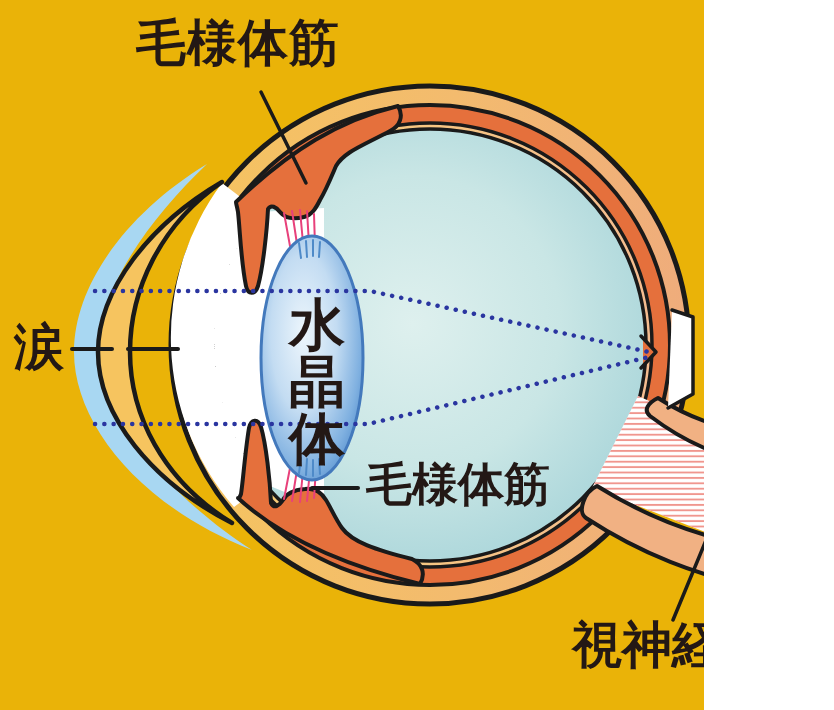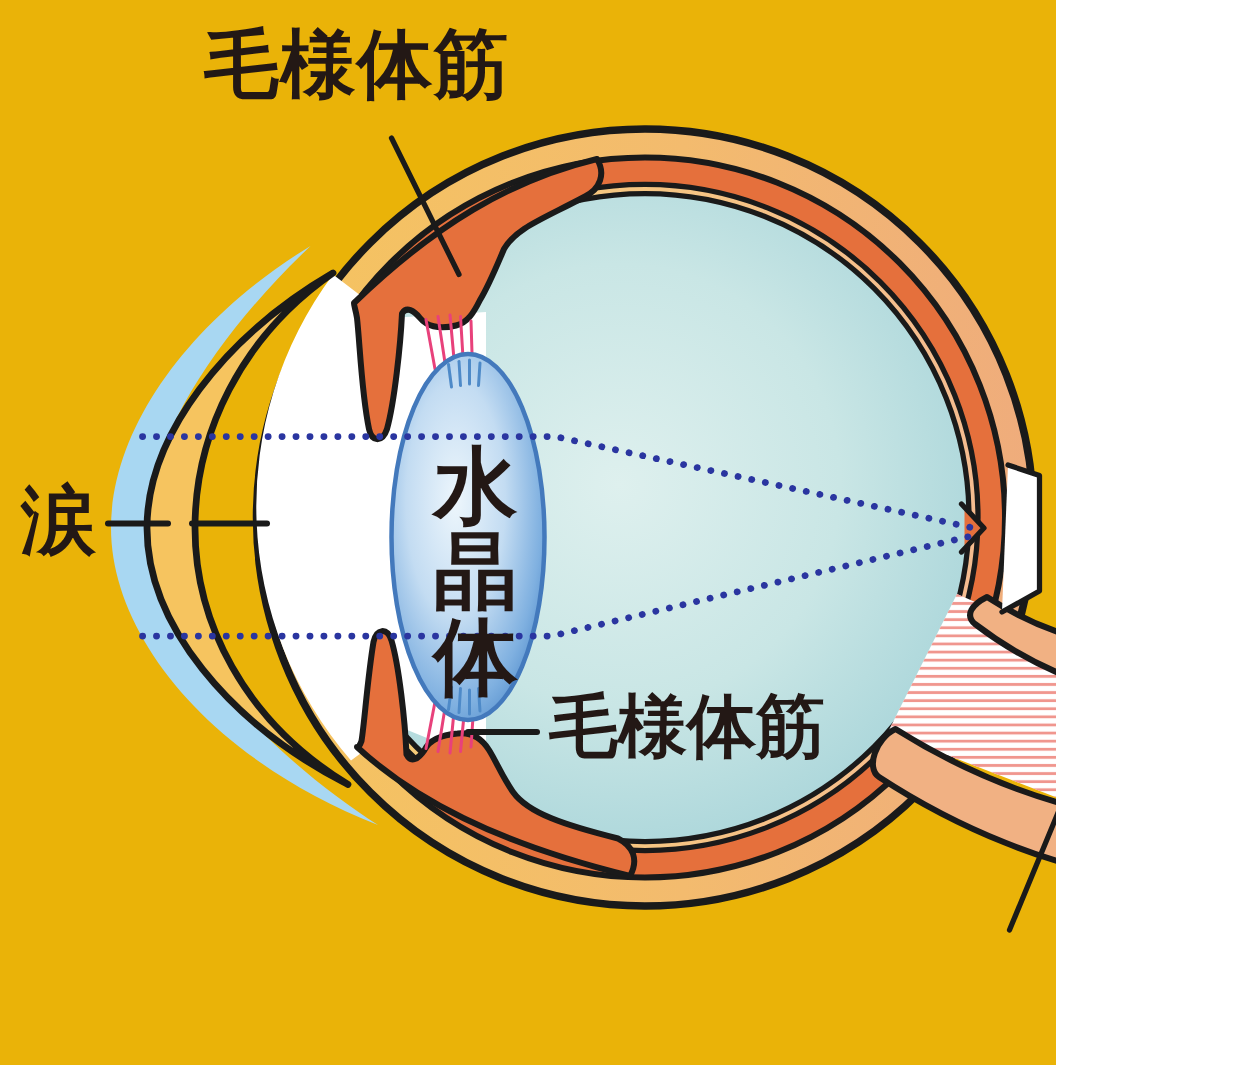--- a/index.html
+++ b/index.html
@@ -137,14 +137,15 @@
 <div class="lbl" style="left:136px;top:18px;font-size:50px;letter-spacing:1px;">毛様体筋</div>
 
 <div class="lbl" style="left:14px;top:322px;font-size:50px;">涙</div>
 
 
 <div class="lbl vert" style="left:289px;top:296px;font-size:56px;width:46px;">水晶体</div>
 
 <div class="lbl" style="left:366px;top:461px;font-size:46px;">毛様体筋</div>
 
 
+<div class="lbl" style="left:572px;top:620px;font-size:50px;">視神経</div>
 
 </div>
 
 </body></html>

